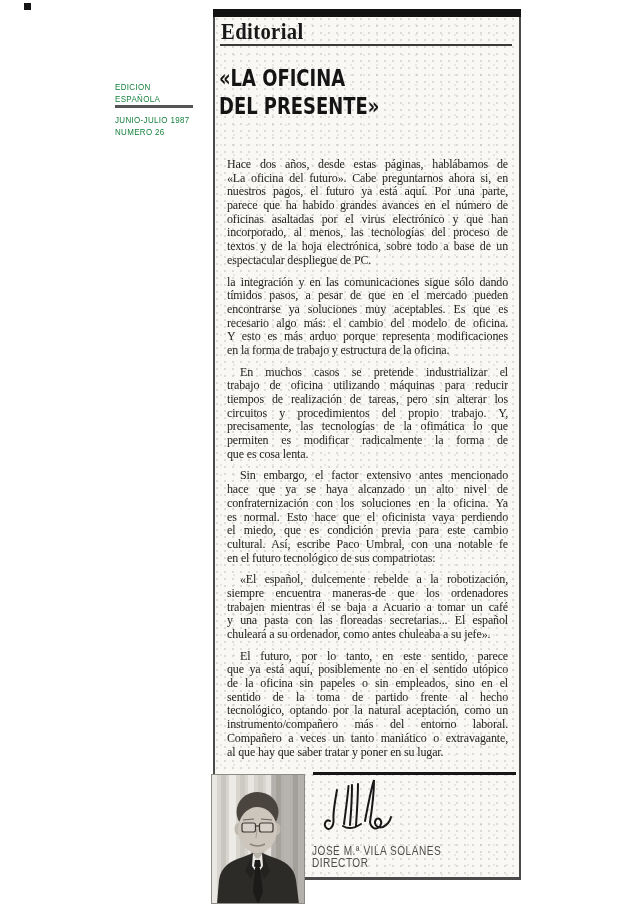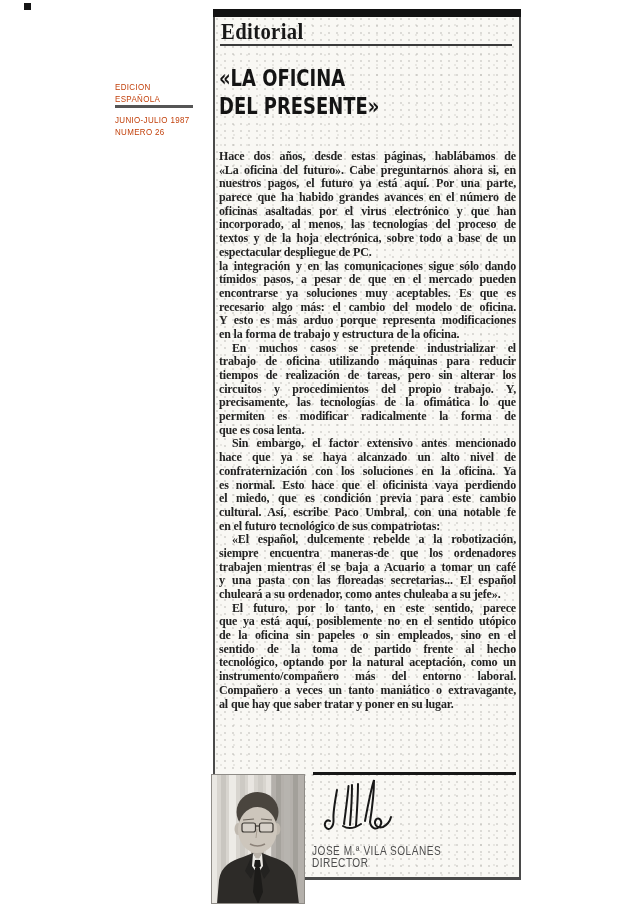--- a/index.html
+++ b/index.html
@@ -5,21 +5,21 @@
   html,body { margin:0; padding:0; background:#ffffff; }
   .page {
     position:relative; width:640px; height:904px; background:#ffffff;
     font-family:"Liberation Serif", serif; overflow:hidden;
   }
   
   .artifact { position:absolute; left:24px; top:3px; width:7px; height:7px; background:#151515; }
 
   
   .masthead { position:absolute; left:115px; top:81px; width:110px;
-    font-family:"Liberation Sans", sans-serif; color:#c2410c; }
+    font-family:"Liberation Sans", sans-serif; color:#15803d; }
   .mh-line { font-size:9.5px; line-height:11.7px; letter-spacing:0.4px;
     transform:scaleX(0.84); transform-origin:0 0; white-space:nowrap; }
   .mh-rule { width:78px; height:2.5px; background:#555555; margin:1px 0 6px 0; }
 
   
   .box {
     position:absolute; left:213px; top:9px; width:308px; height:871px;
     box-sizing:border-box;
     background-color:#f9f8f4;
     background-image:
@@ -41,21 +41,21 @@
   .article-title {
     position:absolute; left:219px; top:64px; margin:0;
     font-family:"DejaVu Sans", sans-serif; font-weight:bold; font-size:23px; line-height:28px;
     color:#141414; transform:scaleX(0.78); transform-origin:0 0; white-space:nowrap;
   }
 
   .article-body {
     position:absolute; left:219px; top:150px; width:297px;
     color:#232323; font-size:12px; letter-spacing:-0.15px;
   }
-  .para { margin:0;font-weight:bold; }
+  .para { margin:8px; }
   .line { height:13.7px; line-height:13.7px; text-align:justify; text-align-last:justify;
     overflow:hidden; white-space:normal; }
   .line.last { text-align-last:left; }
   .para.indent .line.first { padding-left:13px; }
 
   .sig-rule { position:absolute; left:313px; top:772px; width:203px; height:3px; background:#171717; }
   .signature { position:absolute; left:320px; top:777px; width:78px; height:60px; }
 
   .photo { position:absolute; left:211px; top:774px; width:94px; height:130px; }
 

